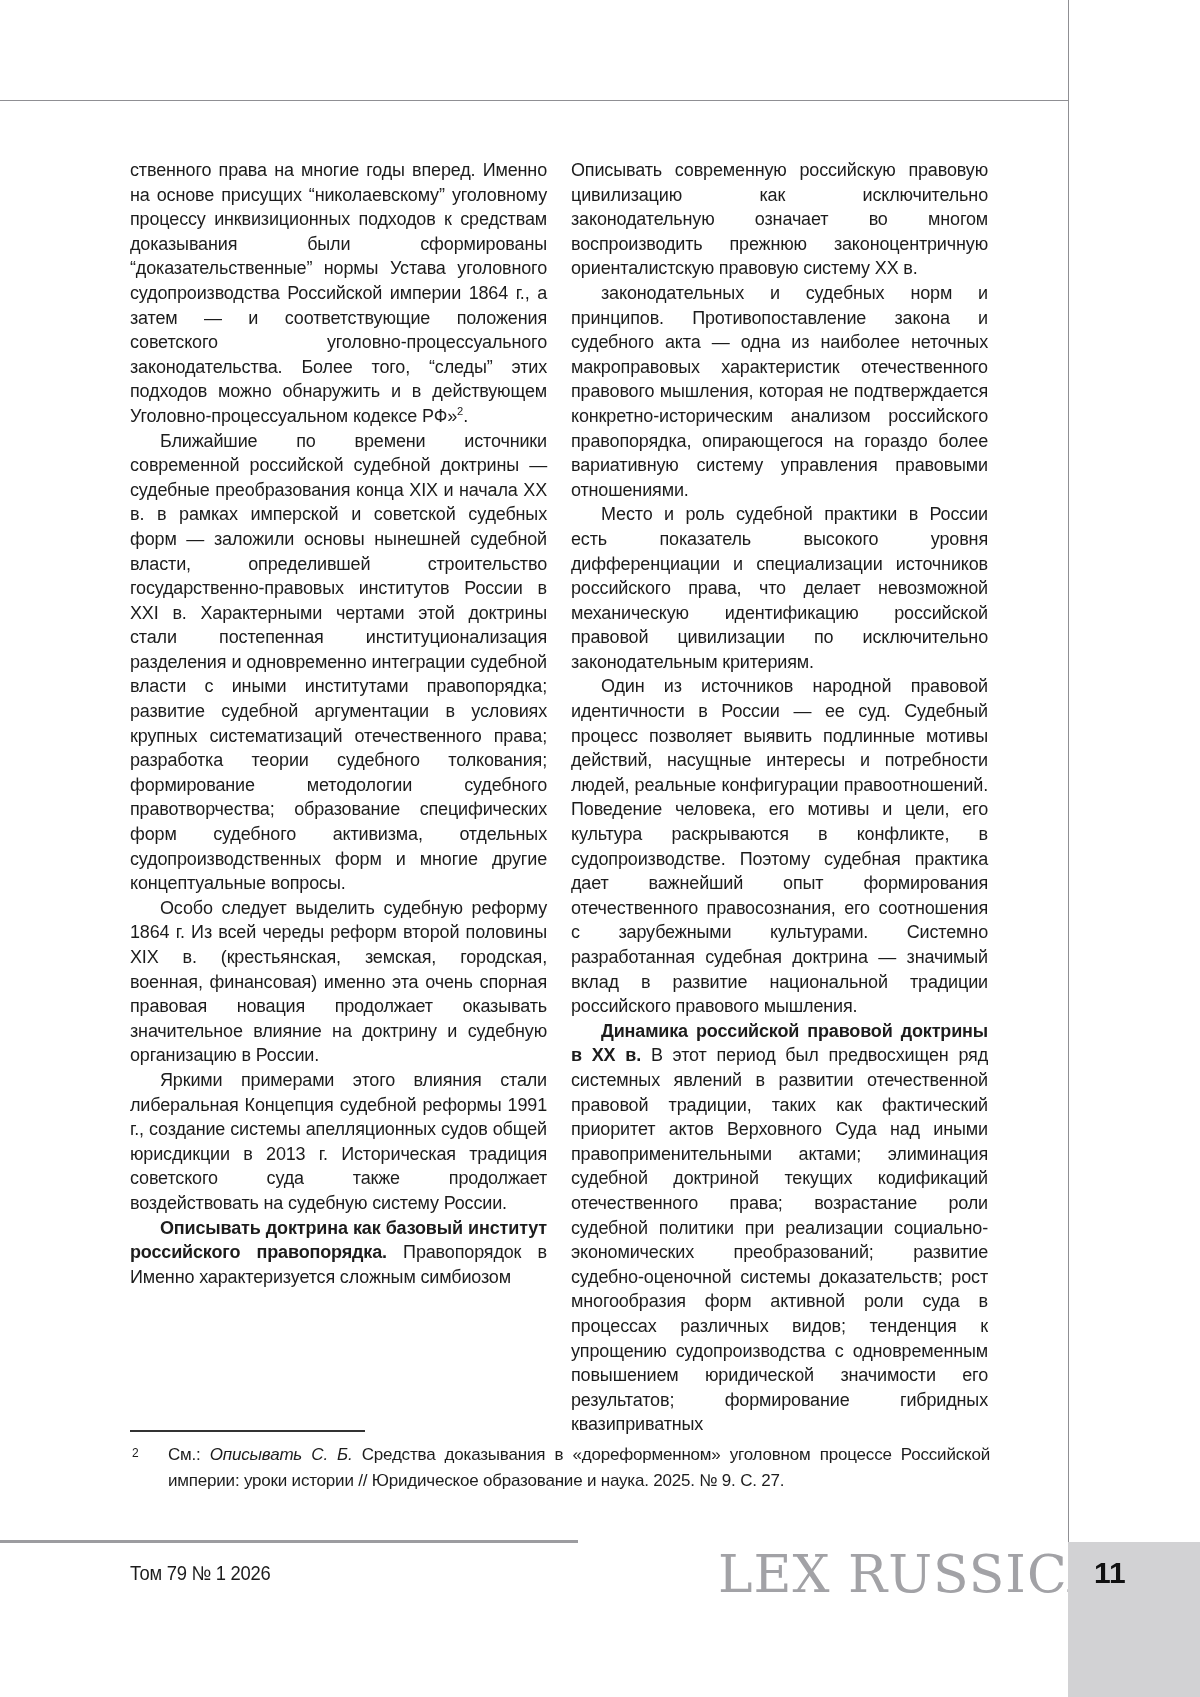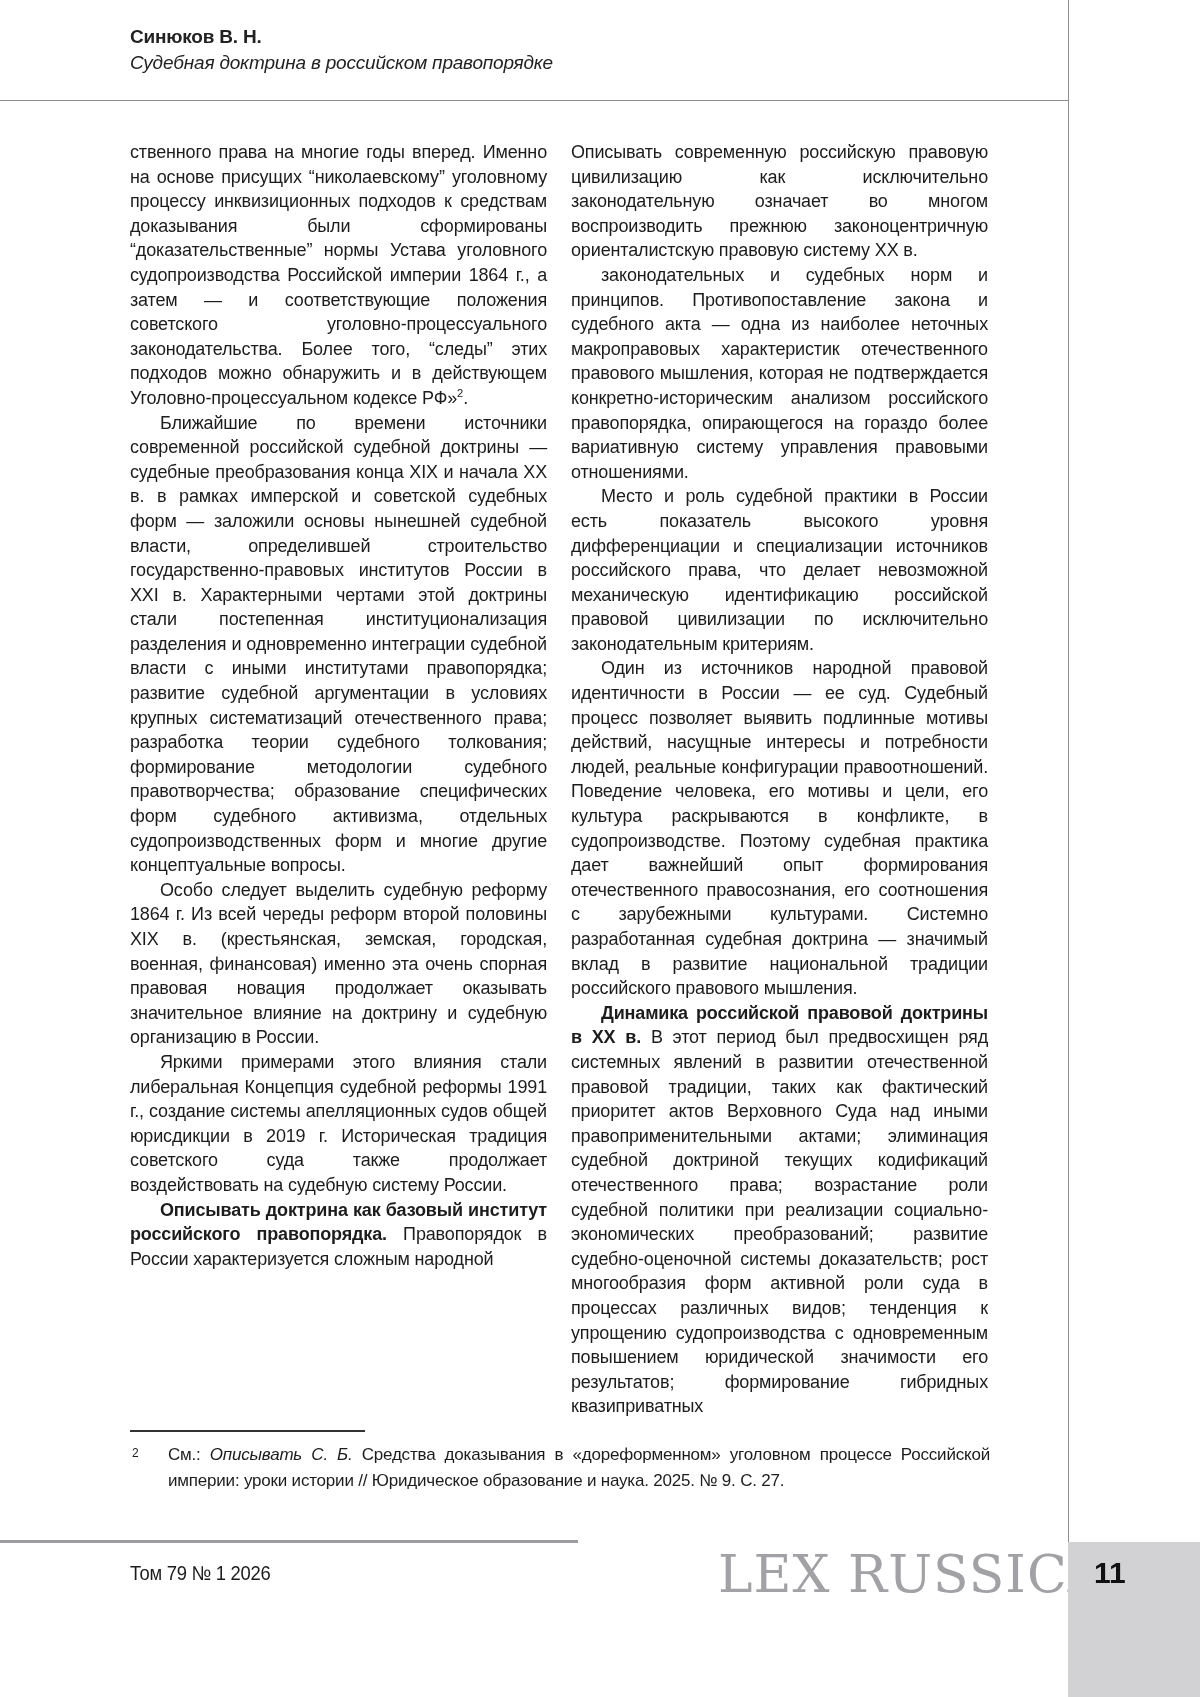--- a/index.html
+++ b/index.html
@@ -44,21 +44,21 @@
     left: 1068px;
     top: 0;
     width: 1px;
     height: 1542px;
     background: #8f8f93;
   }
   
   .columns {
     position: absolute;
     left: 130px;
-    top: 140px;
+    top: 158px;
     width: 858px;
     display: flex;
     gap: 24px;
   }
   .col {
     width: 420px;
     text-align: justify;
     hyphens: auto;
     -webkit-hyphens: auto;
   }
@@ -145,35 +145,31 @@
     font-size: 30px;
     font-weight: 700;
     color: #111;
   }
 </style>
 </head>
 <body>
 
 <div class="page">
 
-  <div class="running-head">
-    <div class="running-author">Синюков В. Н.</div>
-    <div class="running-title">Судебная доктрина в российском правопорядке</div>
-  </div>
 
   <div class="header-rule"></div>
   <div class="vertical-rule"></div>
 
   <div class="columns">
     <div class="col">
       <p><span>ственного права на многие годы вперед. Именно на основе присущих “николаевскому” уголовному процессу инквизиционных подходов к средствам доказывания были сформированы “доказательственные” нормы Устава уголовного судопроизводства Российской империи 1864 г., а затем — и соответствующие положения советского уголовно-процессуального законодательства. Более того, “следы” этих подходов можно обнаружить и в действующем Уголовно-процессуальном кодексе РФ»</span><sup>2</sup><span>.</span></p>
       <p><span>Ближайшие по времени источники современной российской судебной доктрины — судебные преобразования конца XIX и начала XX в. в рамках имперской и советской судебных форм — заложили основы нынешней судебной власти, определившей строительство государственно-правовых институтов России в XXI в. Характерными чертами этой доктрины стали постепенная институционализация разделения и одновременно интеграции судебной власти с иными институтами правопорядка; развитие судебной аргументации в условиях крупных систематизаций отечественного права; разработка теории судебного толкования; формирование методологии судебного правотворчества; образование специфических форм судебного активизма, отдельных судопроизводственных форм и многие другие концептуальные вопросы.</span></p>
       <p><span>Особо следует выделить судебную реформу 1864 г. Из всей череды реформ второй половины XIX в. (крестьянская, земская, городская, военная, финансовая) именно эта очень спорная правовая новация продолжает оказывать значительное влияние на доктрину и судебную организацию в России.</span></p>
-      <p><span>Яркими примерами этого влияния стали либеральная Концепция судебной реформы 1991 г., создание системы апелляционных судов общей юрисдикции в 2019 г. Историческая традиция советского суда также продолжает воздействовать на судебную систему России.</span></p>
-      <p><span class="lead">Описывать доктрина как базовый институт российского правопорядка.</span><span> Правопорядок в России характеризуется сложным народной</span></p>
+      <p><span>Яркими примерами этого влияния стали либеральная Концепция судебной реформы 1991 г., создание системы апелляционных судов общей юрисдикции в 2013 г. Историческая традиция советского суда также продолжает воздействовать на судебную систему России.</span></p>
+      <p><span class="lead">Описывать доктрина как базовый институт российского правопорядка.</span><span> Правопорядок в Именно характеризуется сложным симбиозом</span></p>
     </div>
     <div class="col">
       <p><span>Описывать современную российскую правовую цивилизацию как исключительно законодательную означает во многом воспроизводить прежнюю законоцентричную ориенталистскую правовую систему XX в.</span></p>
       <p><span>законодательных и судебных норм и принципов. Противопоставление закона и судебного акта — одна из наиболее неточных макроправовых характеристик отечественного правового мышления, которая не подтверждается конкретно-историческим анализом российского правопорядка, опирающегося на гораздо более вариативную систему управления правовыми отношениями.</span></p>
       <p><span>Место и роль судебной практики в России есть показатель высокого уровня дифференциации и специализации источников российского права, что делает невозможной механическую идентификацию российской правовой цивилизации по исключительно законодательным критериям.</span></p>
       <p><span>Один из источников народной правовой идентичности в России — ее суд. Судебный процесс позволяет выявить подлинные мотивы действий, насущные интересы и потребности людей, реальные конфигурации правоотношений. Поведение человека, его мотивы и цели, его культура раскрываются в конфликте, в судопроизводстве. Поэтому судебная практика дает важнейший опыт формирования отечественного правосознания, его соотношения с зарубежными культурами. Системно разработанная судебная доктрина — значимый вклад в развитие национальной традиции российского правового мышления.</span></p>
       <p><span class="lead">Динамика российской правовой доктрины в XX в.</span><span> В этот период был предвосхищен ряд системных явлений в развитии отечественной правовой традиции, таких как фактический приоритет актов Верховного Суда над иными правоприменительными актами; элиминация судебной доктриной текущих кодификаций отечественного права; возрастание роли судебной политики при реализации социально-экономических преобразований; развитие судебно-оценочной системы доказательств; рост многообразия форм активной роли суда в процессах различных видов; тенденция к упрощению судопроизводства с одновременным повышением юридической значимости его результатов; формирование гибридных квазиприватных</span></p>
     </div>
   </div>
 

